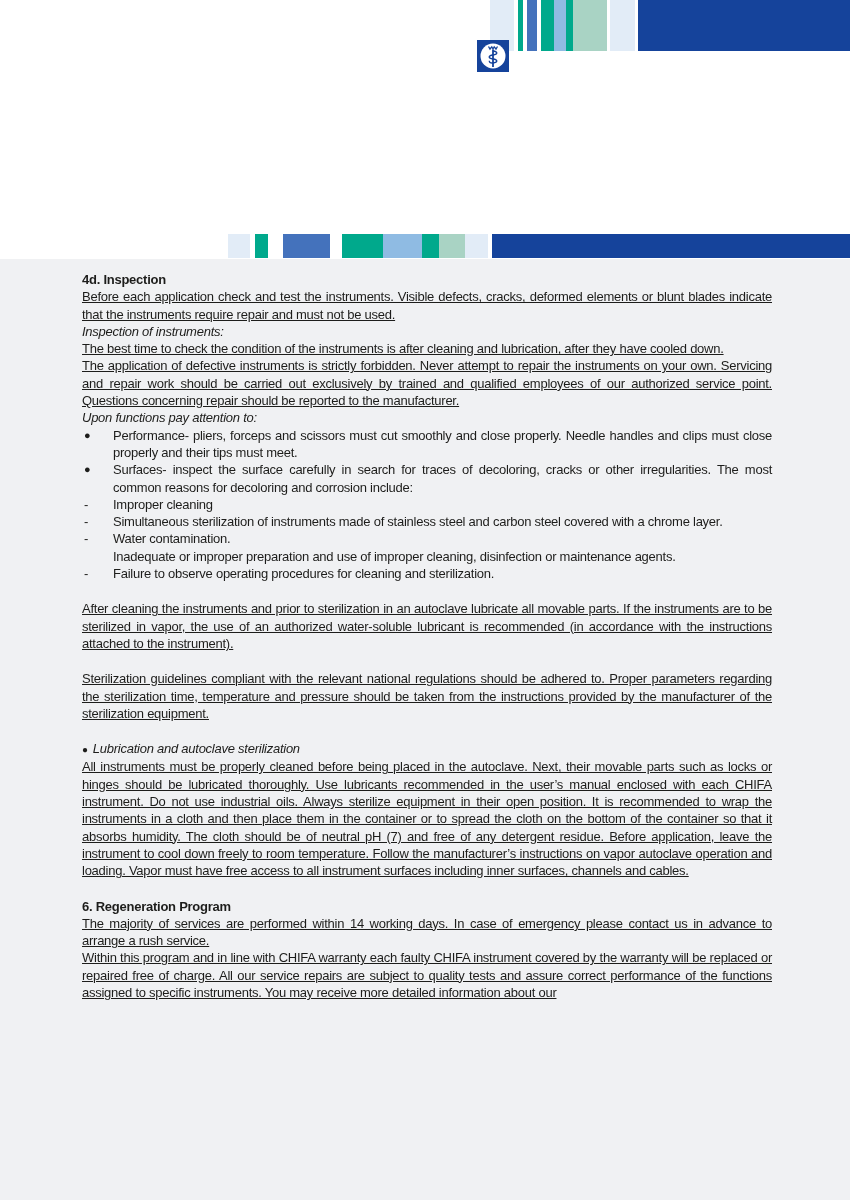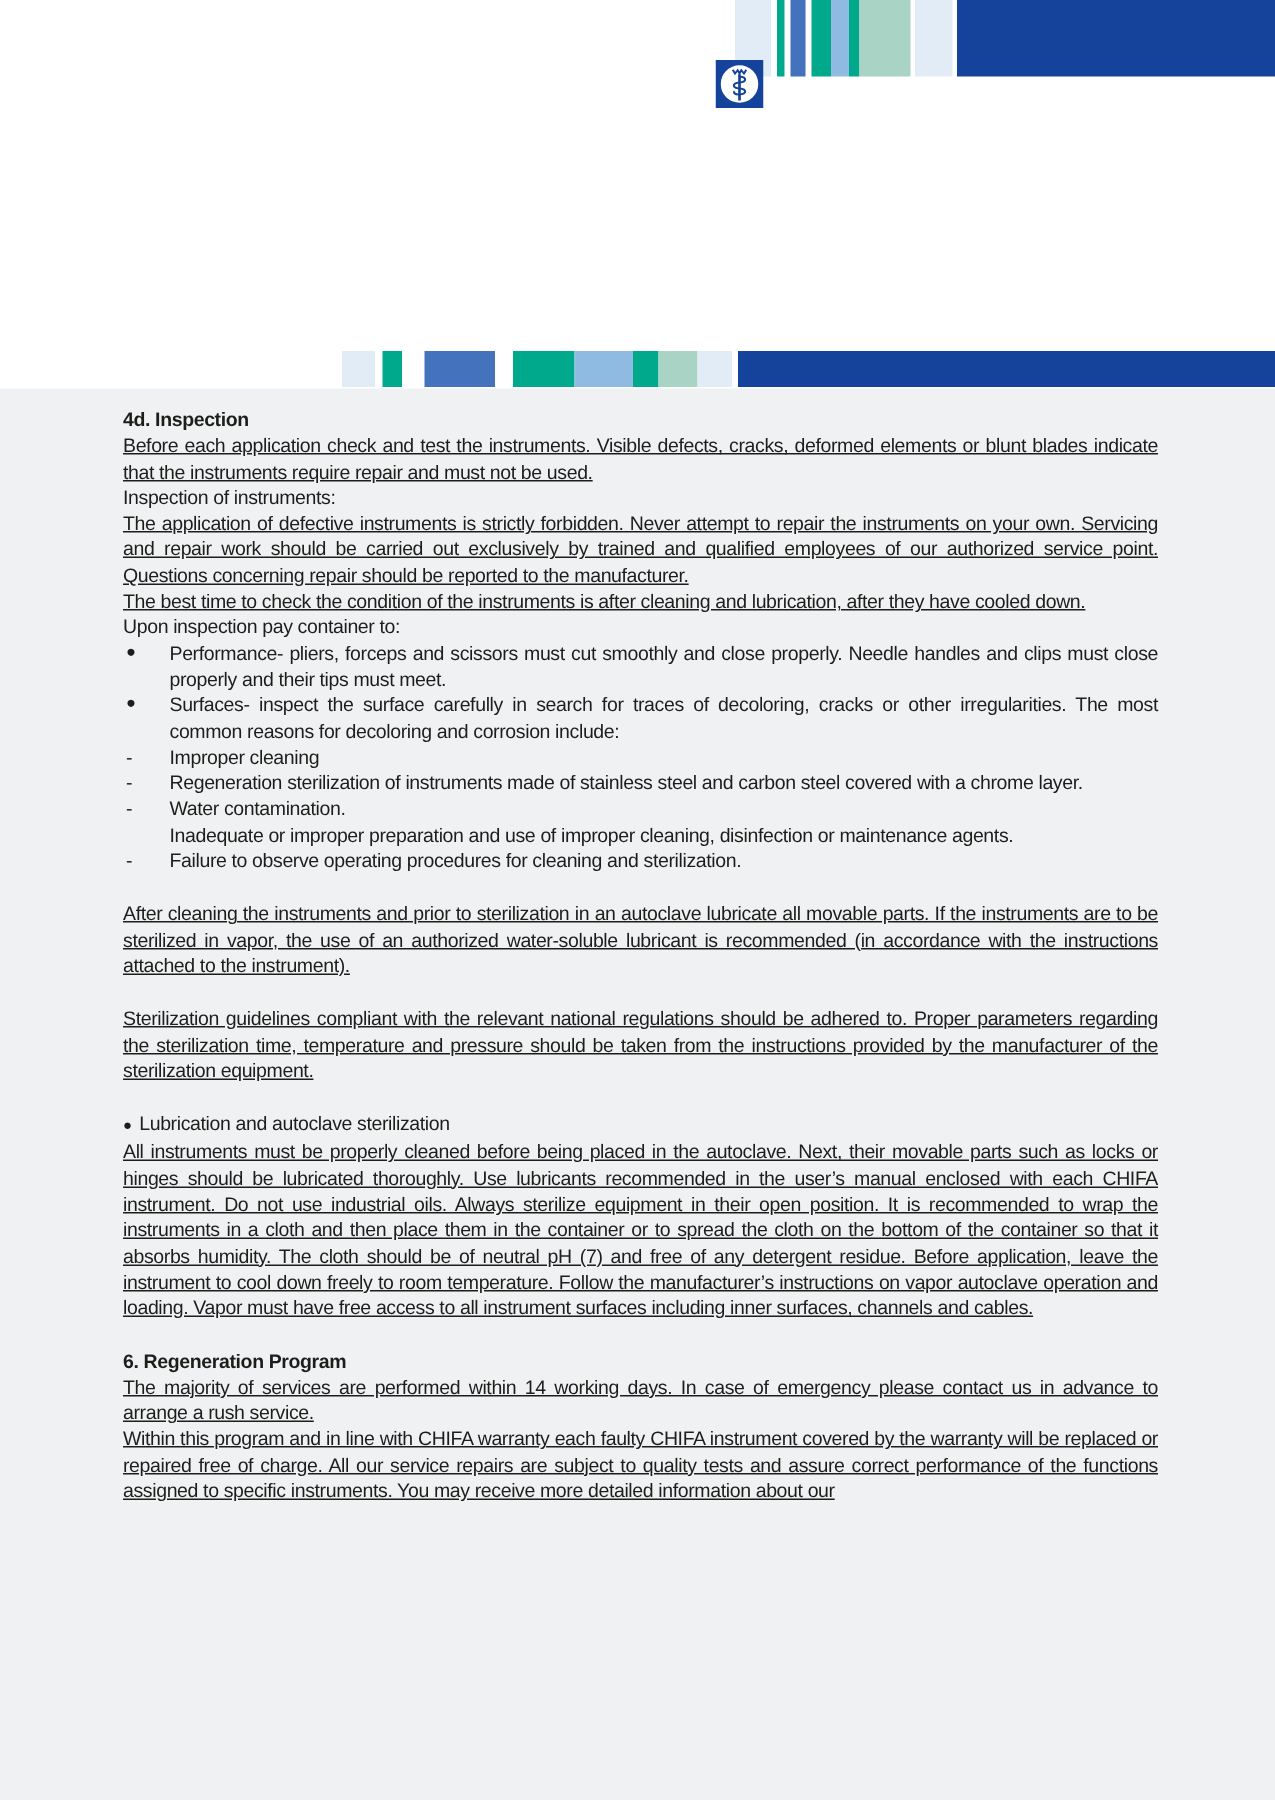--- a/index.html
+++ b/index.html
@@ -32,21 +32,21 @@
     background:#f0f1f3;
   }
 
   
   .text-col {
     position:absolute; left:82px; top:271px; width:690px;
     font-size:13px; line-height:17.3px; letter-spacing:-0.25px;
   }
   .text-col p { text-align:justify;text-decoration:underline; }
   h3.sec { font-size:13px; line-height:17.3px; font-weight:bold; }
-  .ital { }
+  .ital { font-style:italic; }
   .gap { height:18px; }
 
   ul.marked { list-style:none; }
   ul.marked li { position:relative; padding-left:31px; text-align:justify; }
   ul.marked li .mk {
     position:absolute; left:2px; top:0; font-style:normal;
     font-size:11px; line-height:17.3px;
   }
   ul.marked li .mk.dash { font-size:13px; }
 
@@ -95,43 +95,43 @@
     <div class="mid-stripe c-dark" style="left:492px;width:358px;"></div>
   </div>
 
   <div class="content-bg"></div>
 
   <div class="text-col">
 
     <h3 class="sec">4d. Inspection</h3>
     <p>Before each application check and test the instruments. Visible defects, cracks, deformed elements or blunt blades indicate that the instruments require repair and must not be used.</p>
     <div class="ital">Inspection of instruments:</div>
+    <p>The best time to check the condition of the instruments is after cleaning and lubrication, after they have cooled down.</p>
     <p>The application of defective instruments is strictly forbidden. Never attempt to repair the instruments on your own. Servicing and repair work should be carried out exclusively by trained and qualified employees of our authorized service point. Questions concerning repair should be reported to the manufacturer.</p>
-    <p>The best time to check the condition of the instruments is after cleaning and lubrication, after they have cooled down.</p>
-    <div class="ital">Upon inspection pay container to:</div>
+    <div class="ital">Upon functions pay attention to:</div>
 
     <ul class="marked">
       <li>
         <span class="mk">●</span>
         <span>Performance- pliers, forceps and scissors must cut smoothly and close properly. Needle handles and clips must close properly and their tips must meet.</span>
       </li>
       <li>
         <span class="mk">●</span>
         <span>Surfaces- inspect the surface carefully in search for traces of decoloring, cracks or other irregularities. The most common reasons for decoloring and corrosion include:</span>
       </li>
     </ul>
 
     <ul class="marked">
       <li>
         <span class="mk dash">-</span>
         <span>Improper cleaning</span>
       </li>
       <li>
         <span class="mk dash">-</span>
-        <span>Regeneration sterilization of instruments made of stainless steel and carbon steel covered with a chrome layer.</span>
+        <span>Simultaneous sterilization of instruments made of stainless steel and carbon steel covered with a chrome layer.</span>
       </li>
       <li>
         <span class="mk dash">-</span>
         <span>Water contamination.</span>
       </li>
       <li>
         <span class="mk dash"></span>
         <span>Inadequate or improper preparation and use of improper cleaning, disinfection or maintenance agents.</span>
       </li>
       <li>

